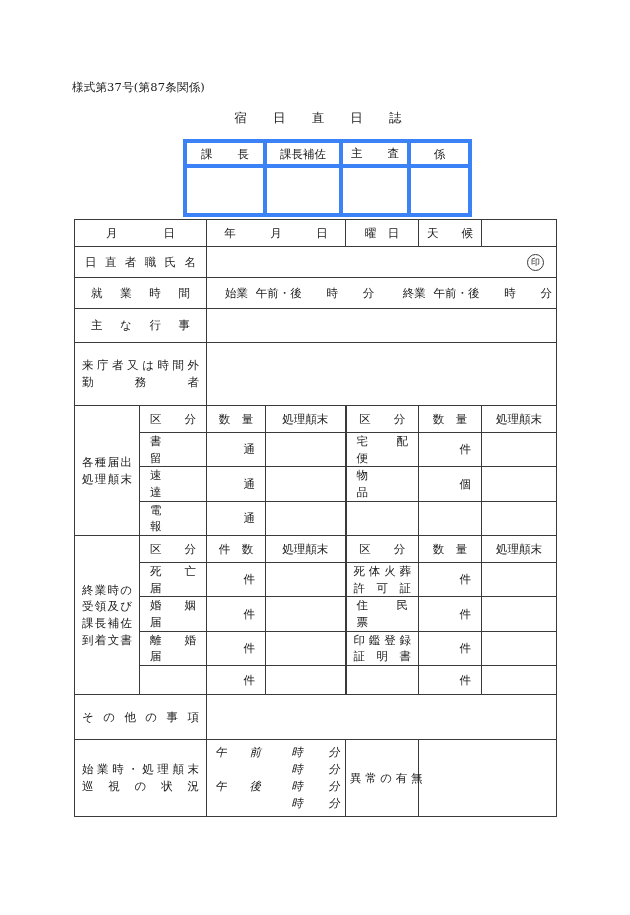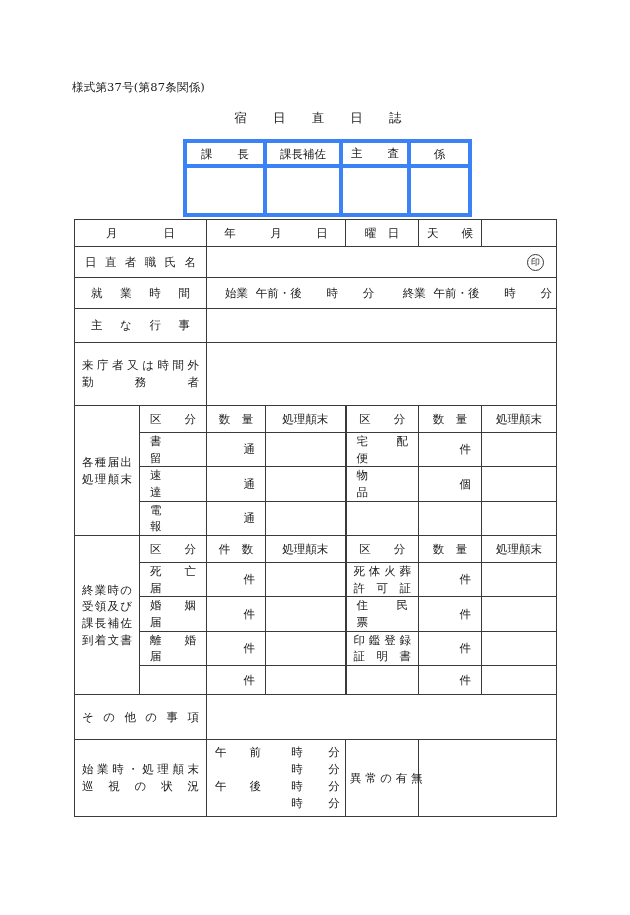--- a/index.html
+++ b/index.html
@@ -154,21 +154,21 @@
     text-align: right;
     padding-right: 8px;
   }
   .patrol-grid {
     display: grid;
     grid-template-columns: 62px 1fr 40px 34px;
     row-gap: 0px;
     align-items: center;
     padding: 3px 0 3px 8px;
   }
-  .patrol-grid span { line-height: 17px; }
+  .patrol-grid span { line-height: 17px; font-style: italic; }
   .ampm {
     display: inline-block;
     width: 46px;
     text-align: justify;
     text-align-last: justify;
   }
 </style>
 </head>
 <body>
 

